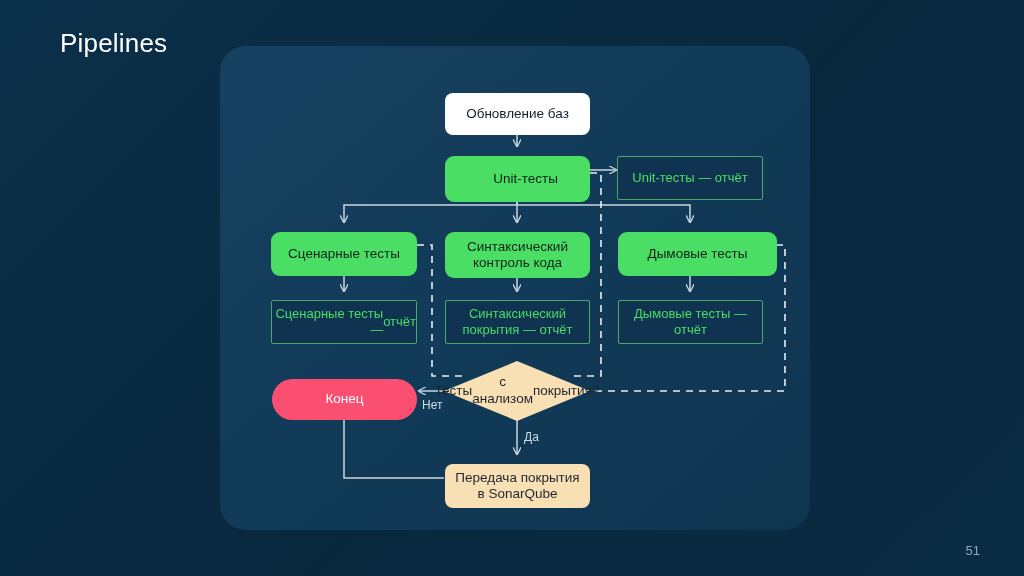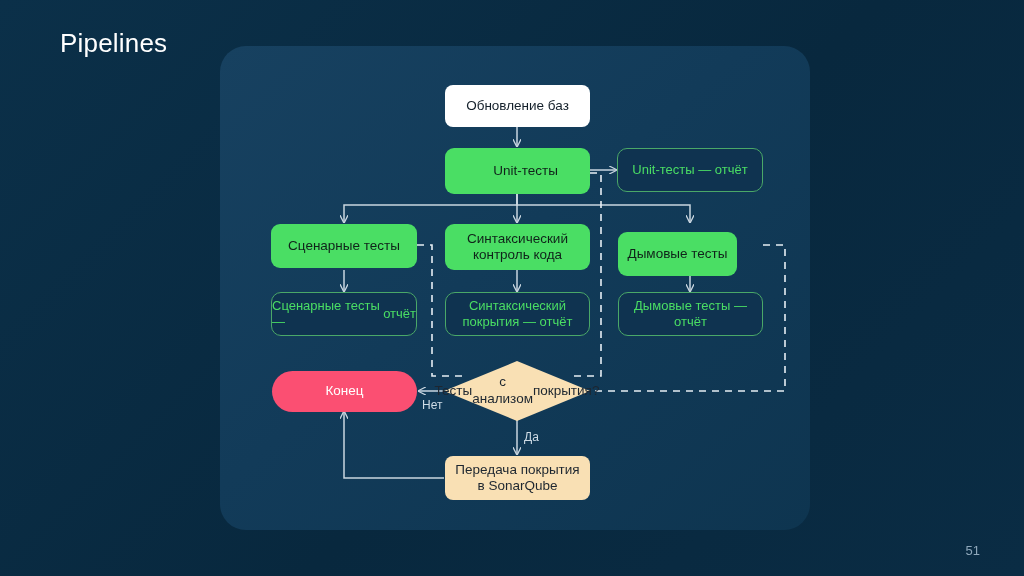--- a/index.html
+++ b/index.html
@@ -23,34 +23,35 @@
     border-radius:26px;
     background:linear-gradient(140deg,#174160 0%,#123b59 45%,#0e3550 100%);
   }
   #page-num{
     position:absolute;right:44px;bottom:18px;
     color:#8fa8bb;font-size:13px;margin-left:24px;
   }
   #diagram{position:absolute;left:0;top:0;width:1024px;height:576px;}
   .node{
     position:absolute;box-sizing:border-box;
-    display:flex;align-items:center;justify-content:center;text-align:left;
+    display:flex;align-items:center;justify-content:center;text-align:right;
     line-height:1.22;
+    margin-top:8px;
   }
   .n-white{
     background:#ffffff;color:#14202b;border-radius:8px;
     font-size:13.5px;
   }
   .n-green{
     background:#4ade64;color:#10231a;border-radius:9px;
     font-size:13.5px;
   }
   .n-report{
     background:#0f3350;color:#4ade64;border:1.4px solid #4aa868;
-    border-radius:10px;font-size:13px;
+    border-radius:2px;font-size:13px;
   }
   .n-pill{
     background:#fb4f72;color:#ffffff;border-radius:26px;
     font-size:13.5px;
   }
   .n-tan{
     background:#f9e0b4;color:#1d2630;border-radius:8px;
     font-size:13.5px;
   }
   .diamond-label{
@@ -113,21 +114,21 @@
 
   <div class="node n-green" style="left:271px;top:224px;width:146px;height:44px;">
     <span>Сценарные тесты</span>
   </div>
 
   <div class="node n-green" style="left:445px;top:224px;width:145px;height:46px;flex-direction:column;">
     <span>Синтаксический</span>
     <span>контроль кода</span>
   </div>
 
-  <div class="node n-green" style="left:618px;top:232px;width:119px;height:44px;">
+  <div class="node n-green" style="left:618px;top:224px;width:159px;height:44px;">
     <span>Дымовые тесты</span>
   </div>
 
   <div class="node n-report" style="left:271px;top:292px;width:146px;height:44px;">
     <span>Сценарные тесты —</span>
     <span>отчёт</span>
   </div>
 
   <div class="node n-report" style="left:445px;top:292px;width:145px;height:44px;flex-direction:column;">
     <span>Синтаксический</span>

